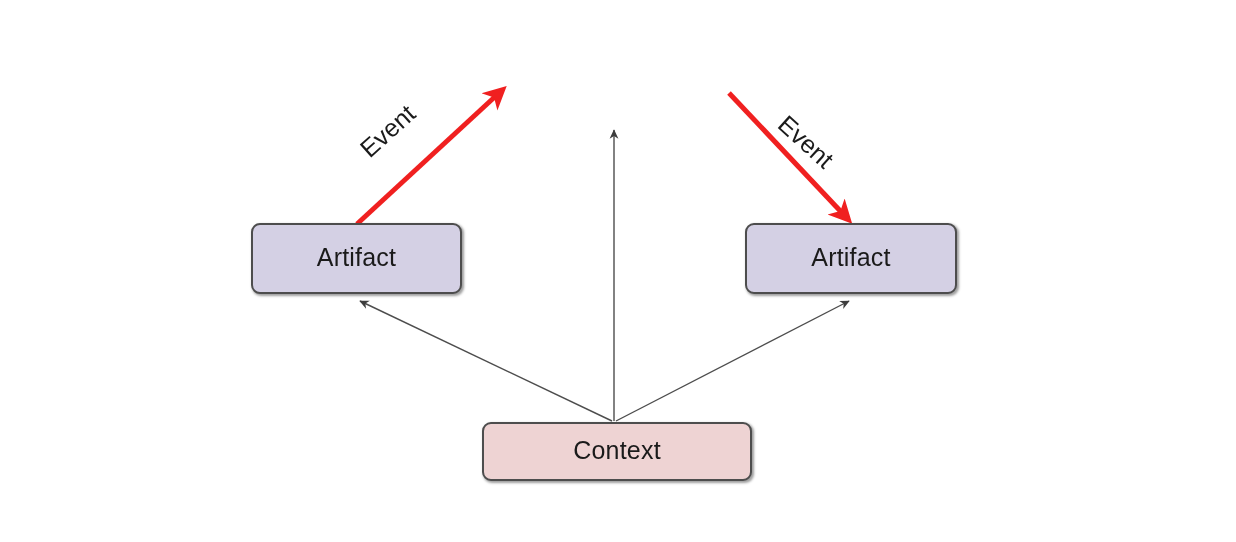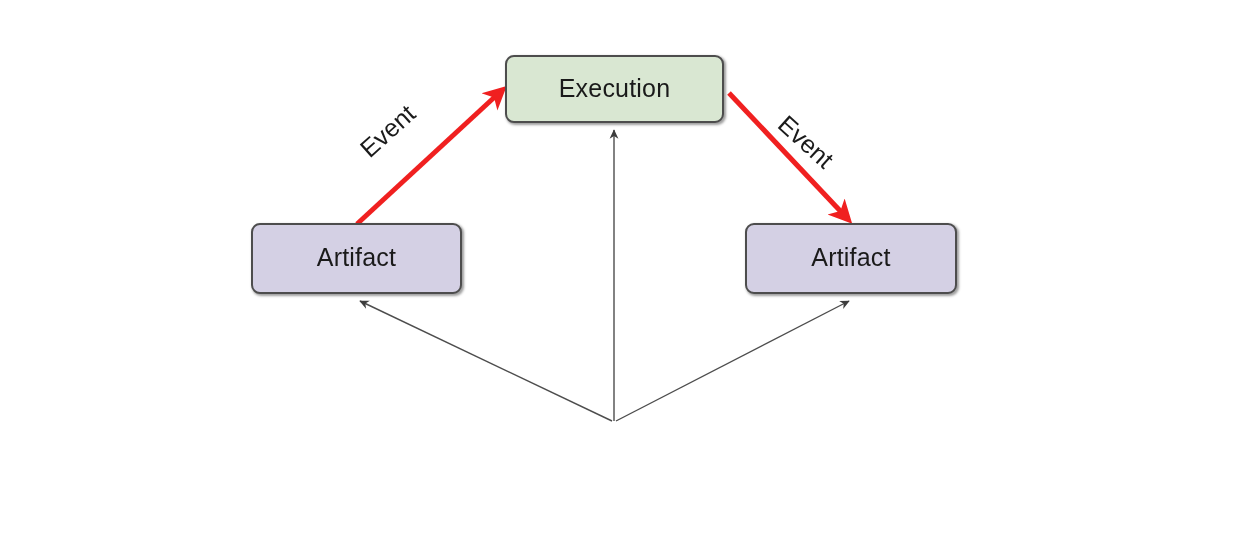--- a/index.html
+++ b/index.html
@@ -121,30 +121,30 @@
     </g>
 
     <g>
       <line x1="357" y1="224" x2="499" y2="93" stroke="#f02020" stroke-width="5" marker-end="url(#arrow-red)"></line>
     </g>
     <g>
       <line x1="729" y1="93" x2="845" y2="216" stroke="#f02020" stroke-width="5" marker-end="url(#arrow-red)"></line>
     </g>
   </svg>
 
-  <div class="node" id="node-execution">
-    <span class="node-label">Execution</span>
-  </div>
 
   <div class="node" id="node-artifact-left">
     <span class="node-label">Artifact</span>
   </div>
 
   <div class="node" id="node-artifact-right">
     <span class="node-label">Artifact</span>
   </div>
 
+  <div class="node" id="node-context">
+    <span class="node-label">Context</span>
+  </div>
 
   <span class="edge-label" id="edge-label-event-left">Event</span>
 
   <span class="edge-label" id="edge-label-event-right">Event</span>
 
 </div>
 
 </body></html>

